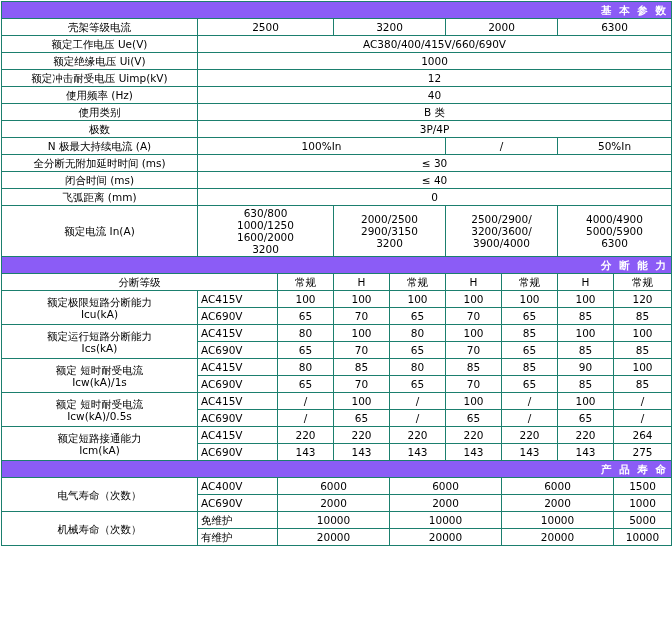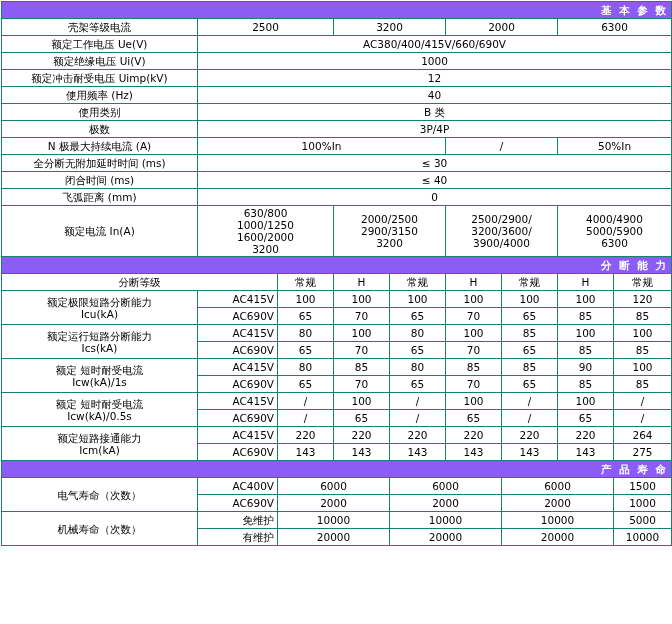--- a/index.html
+++ b/index.html
@@ -43,21 +43,21 @@
     letter-spacing: 2px;
     font-size: 11px;
     height: 18px;
   }
   td.rowhead {
     text-align: center;
     padding-left: 3px;
     white-space: nowrap;
   }
   td.sub {
-    text-align: right;
+    text-align: left;
     white-space: nowrap;
   }
   td.c {
     text-align: center;
   }
   td.multi {
     text-align: center;
     line-height: 1.25;
     padding: 3px 2px;
   }

